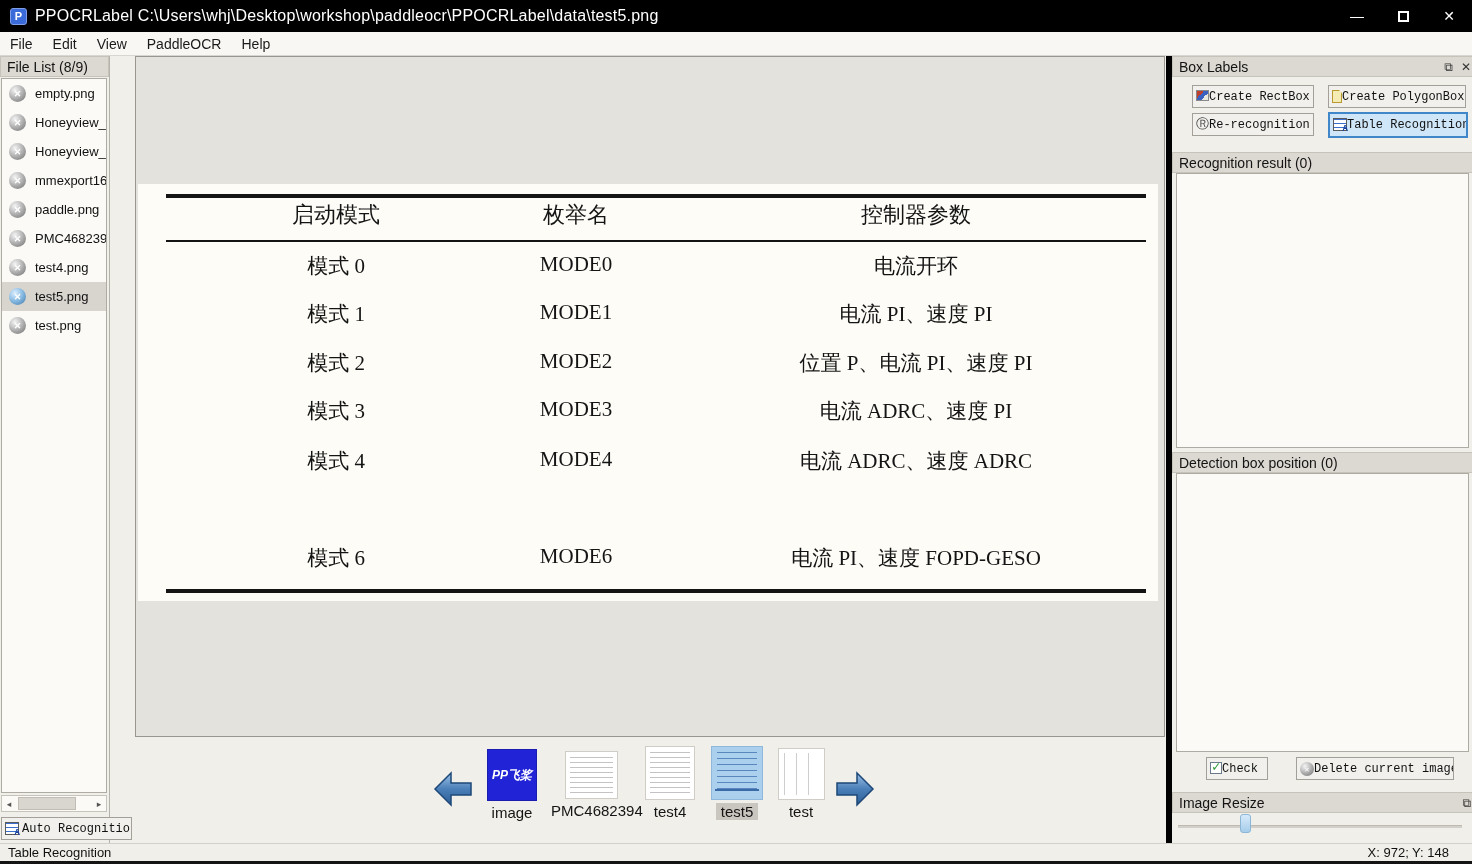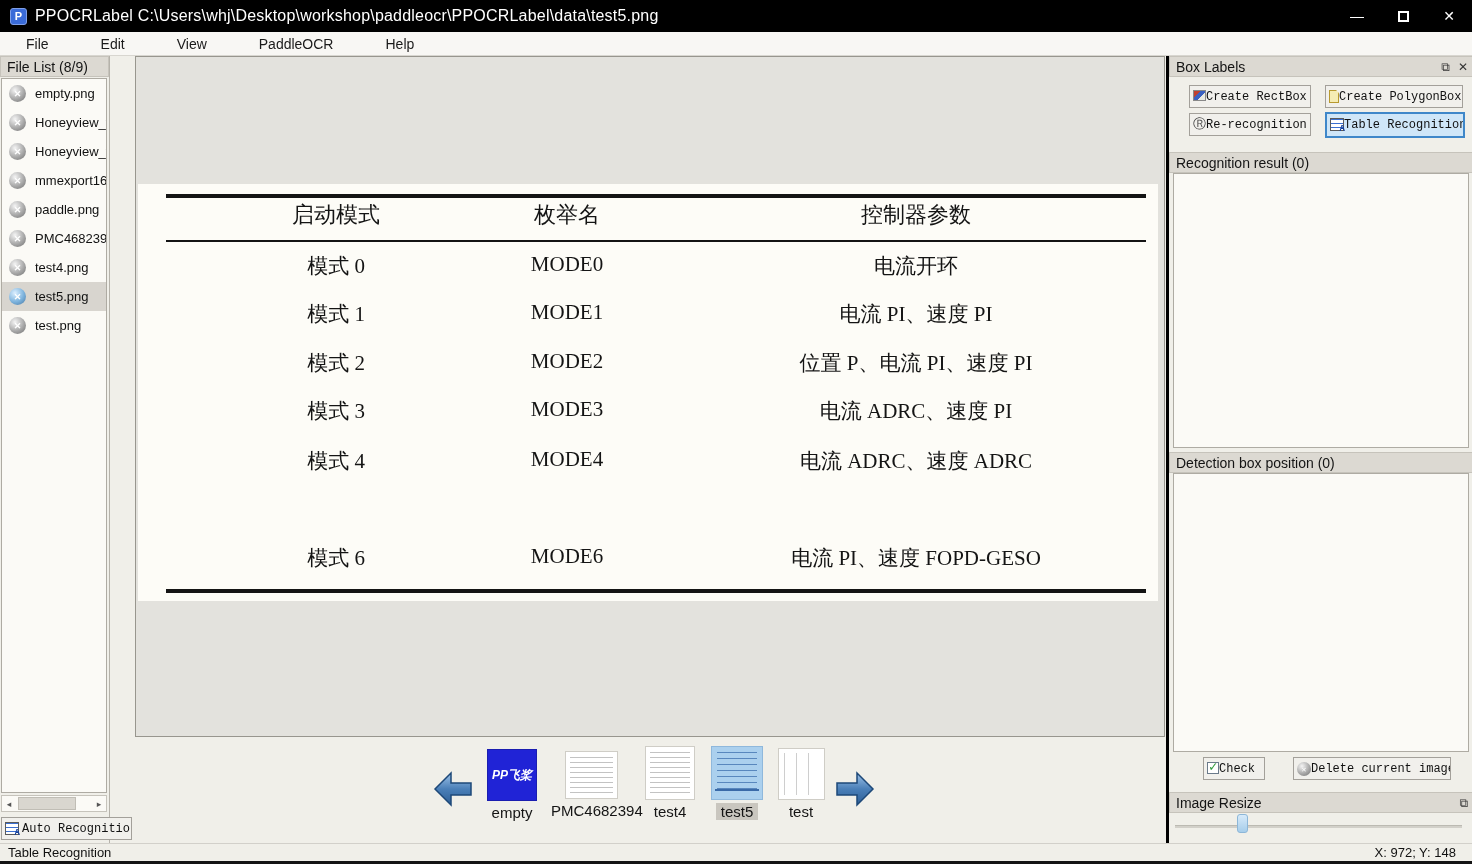--- a/index.html
+++ b/index.html
@@ -10,21 +10,21 @@
   
   .titlebar { position:absolute; left:0; top:0; width:1472px; height:32px; background:#000; color:#fff; display:flex; align-items:center; z-index:10; }
   .app-icon { width:17px; height:17px; background:#3a6bd8; border:1px solid #7f9fe8; border-radius:3px; margin:0 8px 0 10px; color:#fff; font-size:11px; font-weight:bold; display:flex; align-items:center; justify-content:center; flex:none; }
   .title-text { font-size:16px; letter-spacing:.2px; white-space:nowrap; }
   .win-btns { margin-left:auto; display:flex; height:100%; }
   .win-btn { width:46px; height:100%; display:flex; align-items:center; justify-content:center; color:#fff; font-size:14px; cursor:default; }
   .max-glyph { width:11px; height:11px; border:2px solid #fff; display:block; }
 
   
   .menubar { position:absolute; top:32px; left:0; width:1472px; height:24px; background:#f8f7f4; border-bottom:1px solid #d8d6d0; display:flex; align-items:center; font-size:14px; color:#1a1a1a; z-index:9; }
-  .menu-item { padding:2px 26px; white-space:nowrap;text-align:right; }
+  .menu-item { padding:2px 10px; white-space:nowrap;text-align:right; }
 
   
   .panel-header { height:21px; background:#dcd9d2; border:1px solid #c6c3bb; font-size:14px; color:#141414; display:flex; align-items:center; padding:0 6px; white-space:nowrap; }
   .hdr-icons { margin-left:auto; display:flex; gap:8px; font-size:12px; color:#333; }
   .white-box { background:#fbfaf6; border:1px solid #aeaba3; }
 
   
   .file-panel { position:absolute; left:0; top:56px; width:110px; bottom:21px; background:#f0efe9; border-right:1px solid #b5b2aa; }
   .file-list { position:absolute; top:22px; left:1px; right:2px; height:715px; overflow:hidden; }
   .file-item { height:29px; display:flex; align-items:center; padding-left:7px; font-size:13px; gap:9px; white-space:nowrap; }
@@ -40,55 +40,55 @@
   
   .canvas { position:absolute; left:135px; top:56px; width:1030px; height:681px; background:#e3e2dd; border:1px solid #98968e; }
   .image { position:absolute; left:2px; top:127px; width:1020px; height:417px; background:#fdfcf7; }
   .tline { position:absolute; left:28px; width:980px; background:#141414; }
   .t-thick-top { top:10px; height:4px; }
   .t-thin { top:56px; height:2px; }
   .t-thick-bot { top:405px; height:4px; }
   .trow { position:absolute; left:0; width:100%; height:30px; font-family:"Liberation Serif","DejaVu Serif",serif; font-size:21px; color:#141414; }
   .trow.hdr { font-size:22px; }
   .tcell { position:absolute; transform:translateX(-50%); white-space:nowrap; }
-  .c1 { left:198px; } .c2 { left:429px; } .c3 { left:778px; }
+  .c1 { left:198px; } .c2 { left:438px; } .c3 { left:778px; }
 
   
   .thumbstrip { position:absolute; left:135px; top:737px; width:1030px; height:106px; background:#f0efe9; }
   .thumb-item { position:absolute; text-align:center; }
   .thumb-box { margin:0 auto; border:1px solid #cfcdc6; position:relative; overflow:hidden; }
   .thumb-label { font-size:15px; color:#141414; margin-top:3px; display:inline-block; padding:0 5px; white-space:nowrap; }
   .thumb-label.sel { background:#c9c6bf; }
   .doc-lines { position:absolute; left:4px; right:4px; top:5px; bottom:5px; background:repeating-linear-gradient(to bottom, #b4b4b4 0 1px, rgba(0,0,0,0) 1px 5px); opacity:.8; }
   .doc-cols { position:absolute; left:5px; right:5px; top:4px; bottom:4px; background:repeating-linear-gradient(to right, #c2c2c2 0 1px, rgba(0,0,0,0) 1px 12px); opacity:.8; }
   .paddle-box { background:#2023d6; border:1px solid #1a1db0; color:#fff; display:flex; align-items:center; justify-content:center; font-size:12px; font-style:italic; font-weight:bold; }
   .t5-box { background:#abd0ee; border:1px solid #8fb8dc; }
   .t5-lines { position:absolute; left:5px; right:5px; top:5px; bottom:10px; background:repeating-linear-gradient(to bottom, #4f7fb8 0 1px, rgba(0,0,0,0) 1px 6px); opacity:.9; }
   .t5-base { position:absolute; left:3px; right:3px; bottom:8px; height:2px; background:#3a6aa8; }
   .nav-arrow { position:absolute; width:40px; height:40px; }
 
   
-  .right-panel { position:absolute; left:1166px; top:56px; width:306px; bottom:21px; background:#f0efe9; border-left:3px solid #000000; }
+  .right-panel { position:absolute; left:1166px; top:56px; width:306px; bottom:21px; background:#f0efe9; border-left:6px solid #000000; }
   .rp-header { position:absolute; left:0; width:306px; }
   .panel-btn { position:absolute; height:23px; background:#f1f0ec; border:1px solid #a3a09a; display:flex; align-items:flex-start; gap:0; font-family:"Liberation Mono",monospace; font-size:12px; padding:4px 3px; color:#111; white-space:nowrap; overflow:hidden; }
   .panel-btn.active { background:#cfe6f8; border:2px solid #3f87c9; height:26px; }
   .rect-icon { width:13px; height:11px; border:1px solid #888; background:linear-gradient(135deg,#c04030 0 35%,#3a60c0 35% 65%,#e8e8e0 65%); flex:none; }
   .poly-icon { width:10px; height:13px; background:#f5ecb4; border:1px solid #b89a30; clip-path:polygon(0 0,70% 0,100% 25%,100% 100%,0 100%); flex:none; }
   .tbl-icon { width:14px; height:13px; background:#fff; border:1px solid #5a5a5a; background-image:repeating-linear-gradient(#3a6fd0 0 1px, rgba(0,0,0,0) 1px 4px); position:relative; flex:none; }
   .tbl-icon::after { content:"A"; position:absolute; right:-2px; bottom:-4px; font-size:9px; font-weight:bold; color:#16409a; }
   .rerec-icon { font-size:13px; color:#444; line-height:1; flex:none; }
   .check-icon { width:12px; height:12px; border:1px solid #6a7a8a; background:#fff; position:relative; flex:none; }
   .check-icon::after { content:"✓"; position:absolute; left:1px; top:-5px; font-size:14px; font-weight:bold; color:#2f9a3a; }
   .slider-groove { position:absolute; left:6px; right:10px; top:769px; height:3px; background:#d2d0c9; border-top:1px solid #bcbab2; }
   .slider-handle { position:absolute; left:68px; top:758px; width:11px; height:19px; border-radius:3px; background:linear-gradient(#d7eafa,#a6cdea); border:1px solid #8cb6d8; }
 
   
   .statusbar { position:absolute; left:0; bottom:3px; width:1472px; height:18px; background:#f0efe9; border-top:1px solid #d2d0ca; display:flex; align-items:center; font-size:13px; }
   .sb-left { padding-left:8px; }
-  .sb-right { margin-left:auto; padding-right:16px; }
+  .sb-right { margin-left:auto; padding-right:23px; }
   .win-bottom { position:absolute; left:0; bottom:0; width:1472px; height:3px; background:#141414; }
 </style>
 </head>
 <body>
 
 <div class="titlebar">
   <div class="app-icon">P</div>
   <div class="title-text">PPOCRLabel C:\Users\whj\Desktop\workshop\paddleocr\PPOCRLabel\data\test5.png</div>
   <div class="win-btns">
     <div class="win-btn">
@@ -236,21 +236,21 @@
           <stop offset="1" stop-color="#2d5e96"></stop>
     </linearGradient>
       </defs>
     <polygon points="38,14 18,14 18,4 2,20 18,36 18,26 38,26" fill="url(#agL)" stroke="#1d4878" stroke-width="1.5"></polygon>
   </svg>
 
   <div class="thumb-item" style="left:340px; top:12px; width:74px">
     <div class="thumb-box paddle-box" style="width:50px;height:52px">
       <span>PP飞桨</span>
     </div>
-    <span class="thumb-label">empty</span>
+    <span class="thumb-label">image</span>
   </div>
 
   <div class="thumb-item" style="left:411px; top:14px; width:90px">
     <div class="thumb-box" style="width:53px;height:48px;background:#fff">
       <div class="doc-lines"></div>
     </div>
     <span class="thumb-label">PMC4682394</span>
   </div>
 
   <div class="thumb-item" style="left:498px; top:9px; width:74px">

